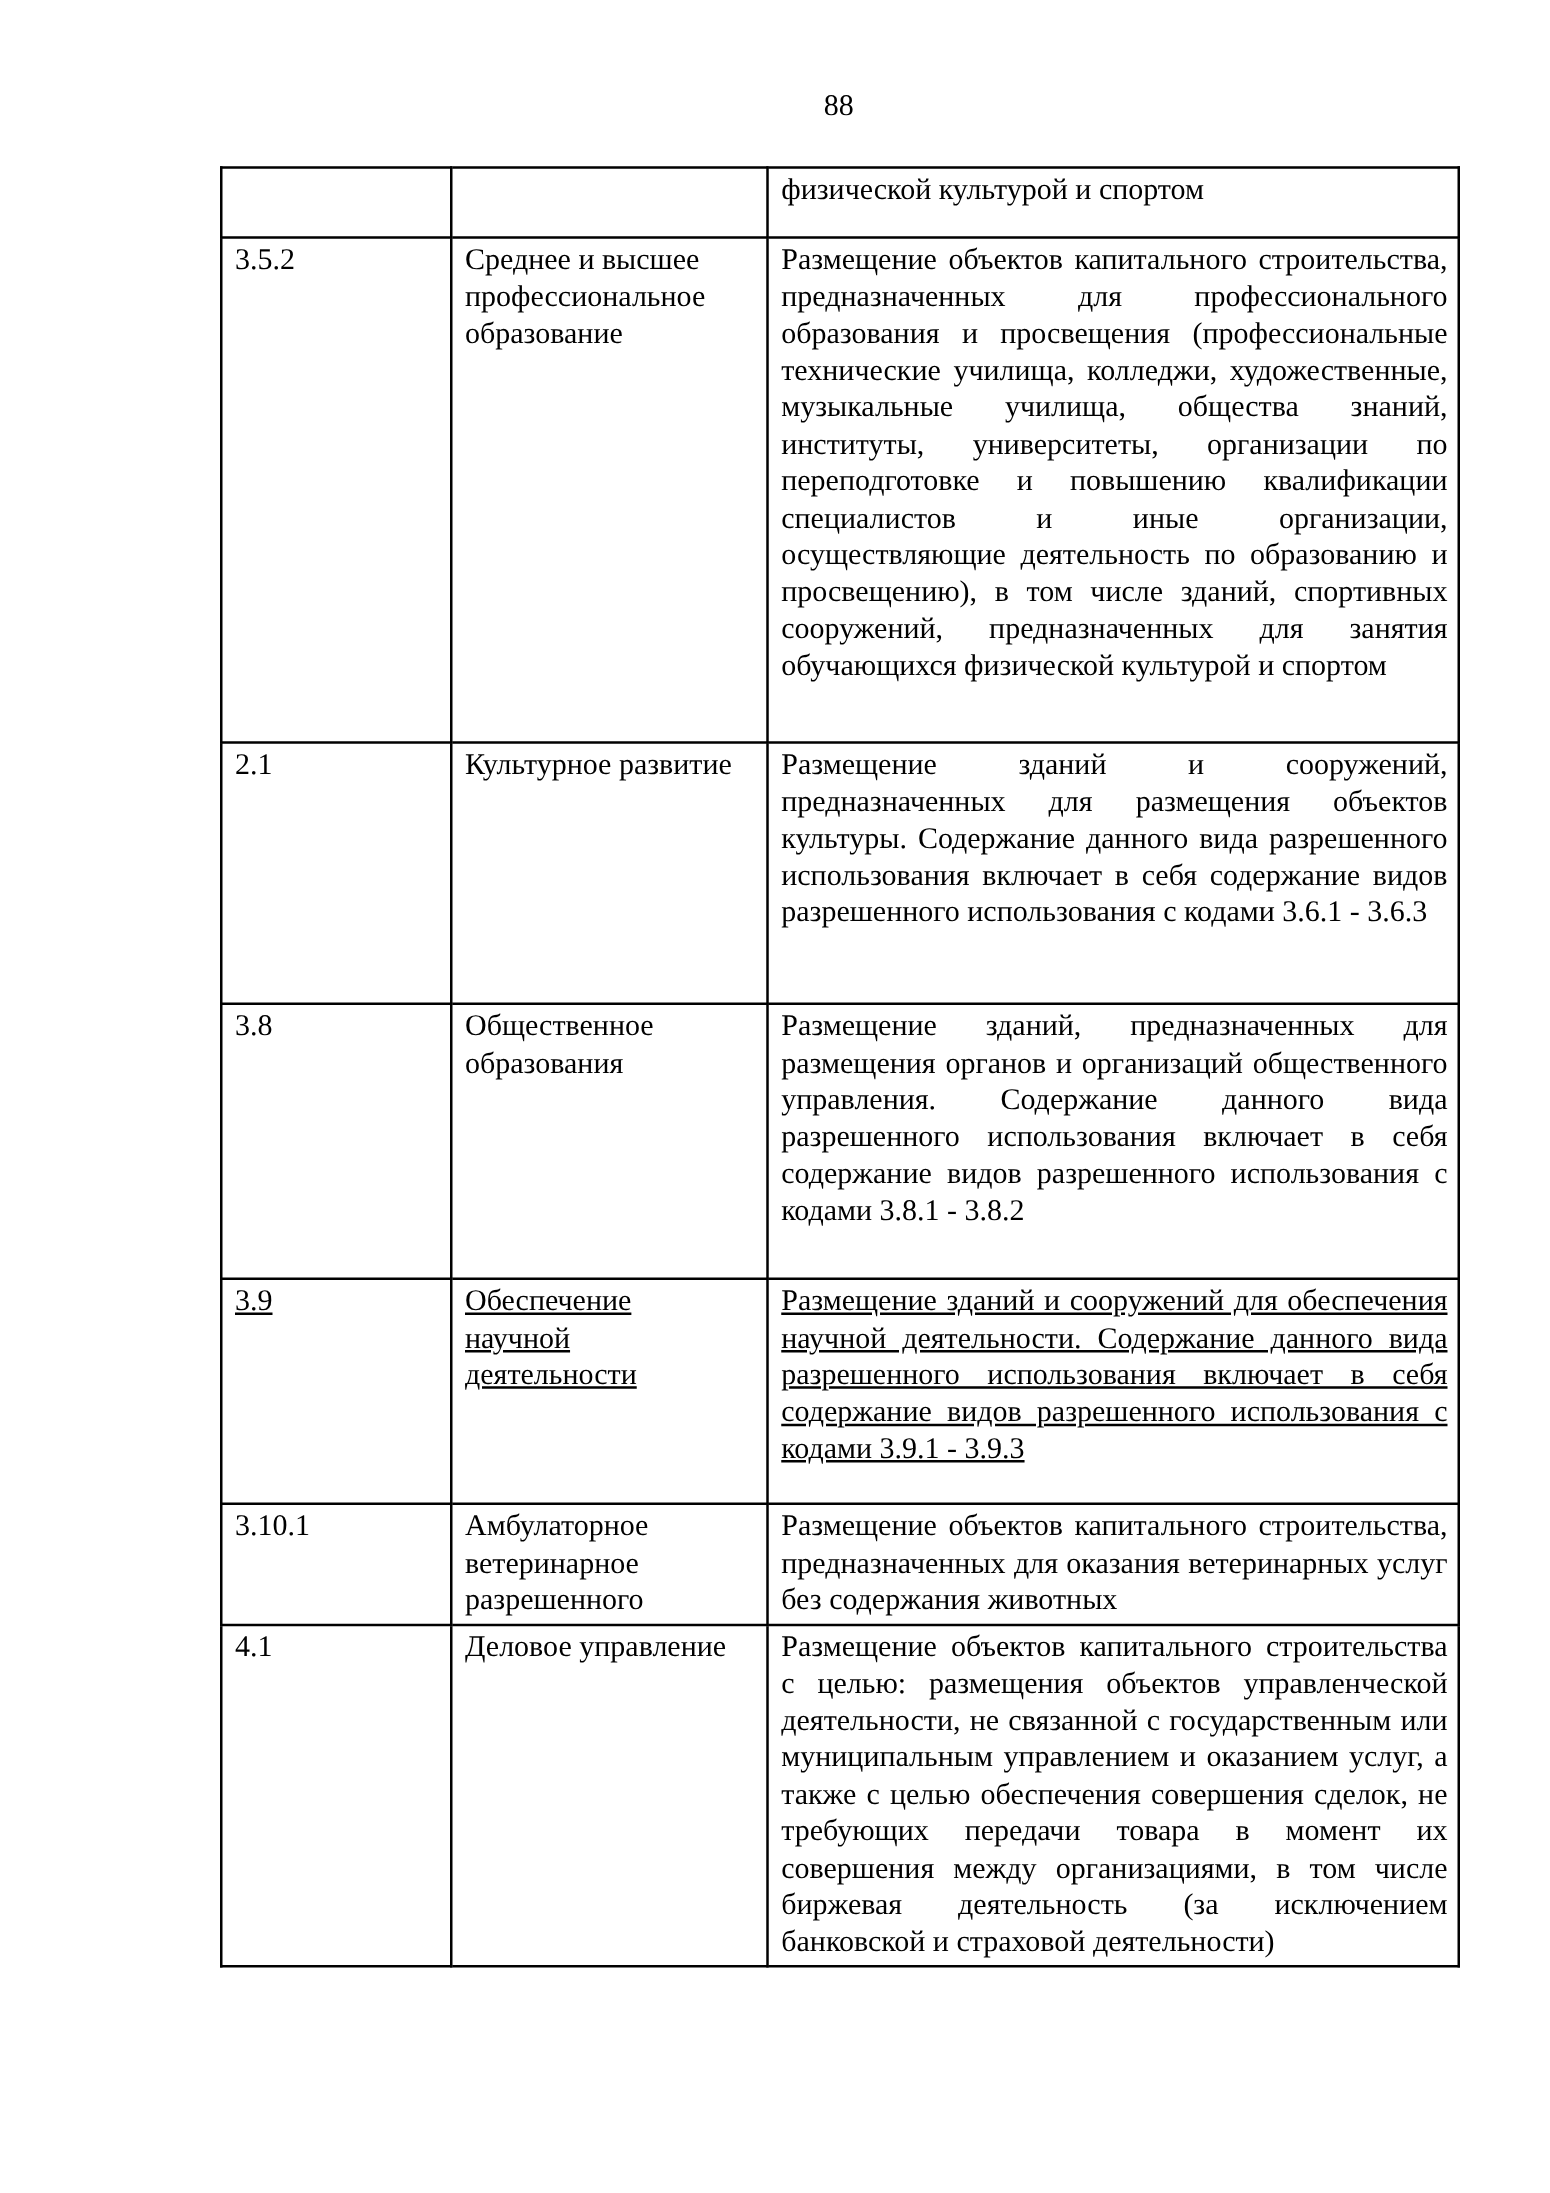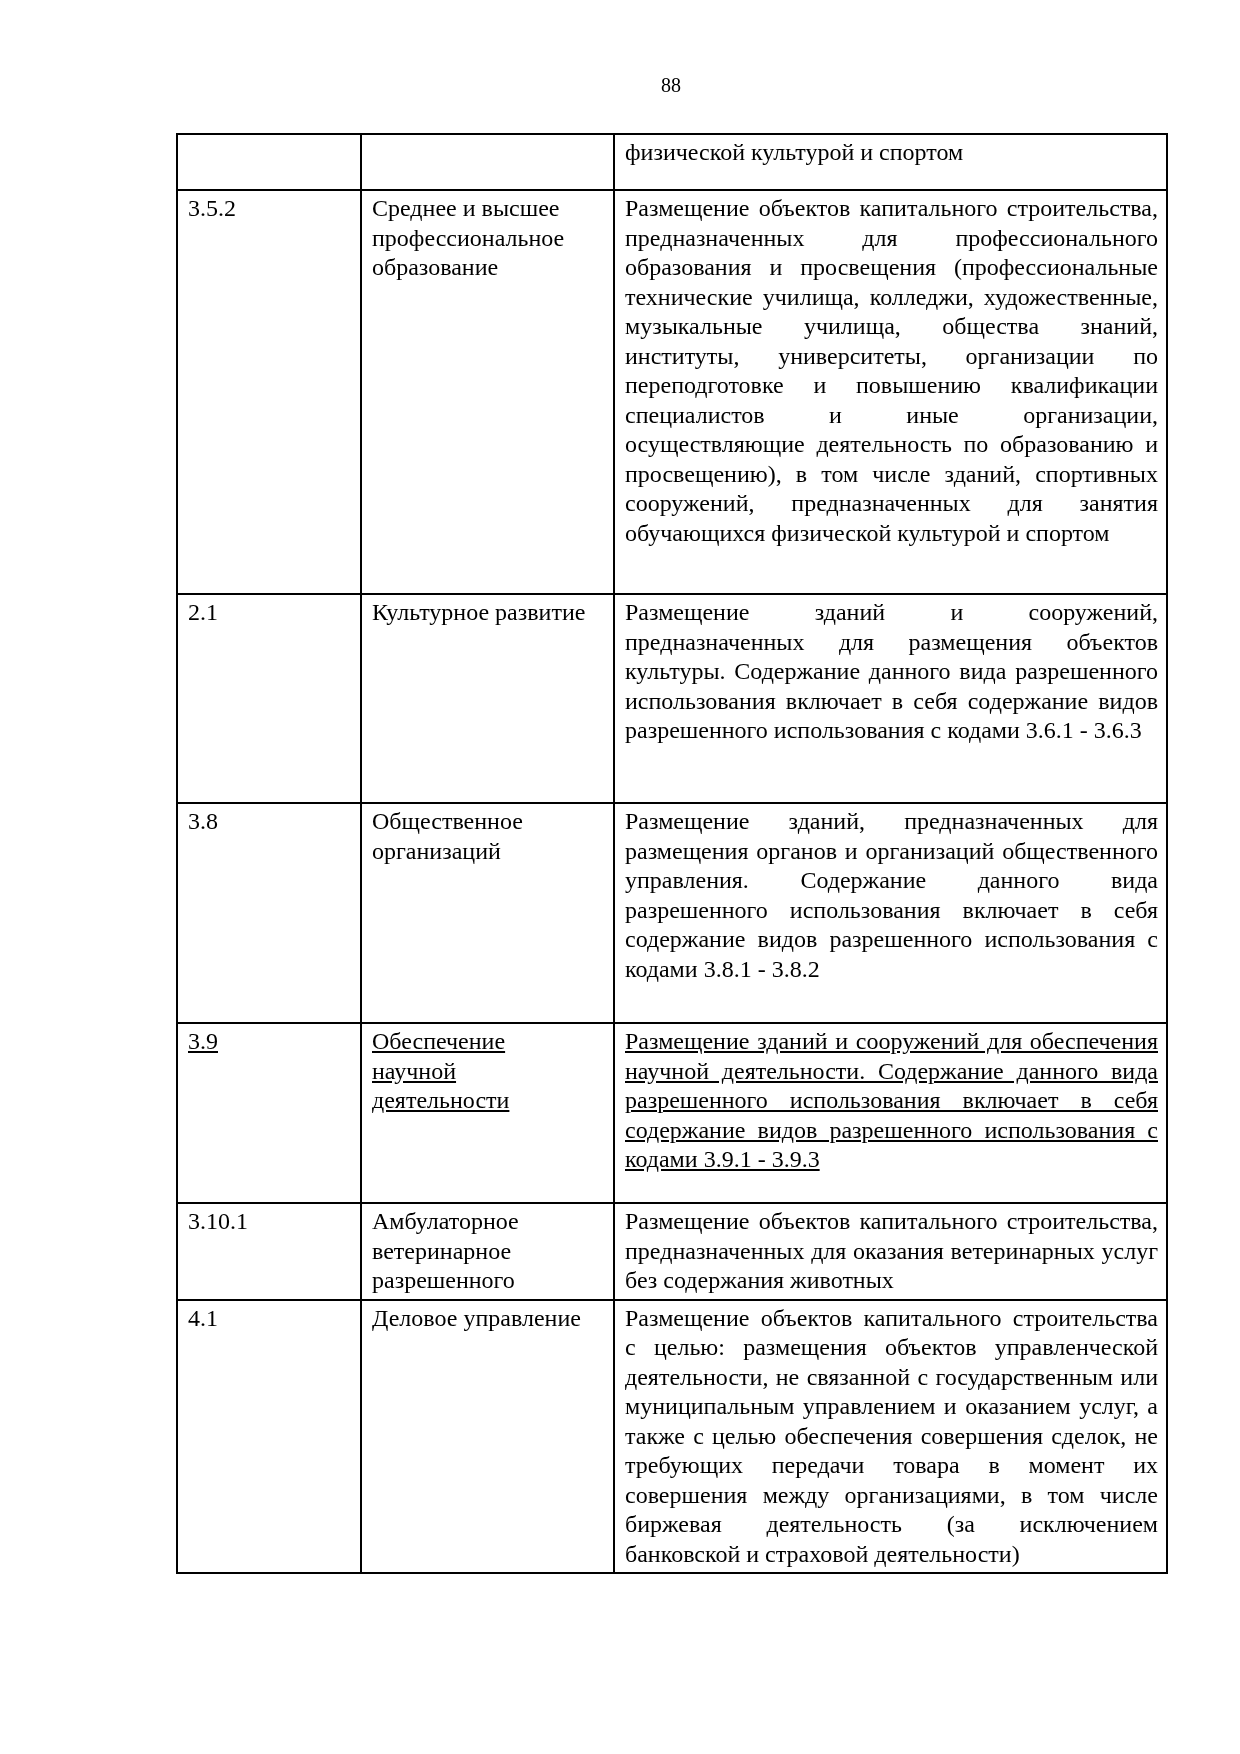--- a/index.html
+++ b/index.html
@@ -6,21 +6,21 @@
   body {
     width: 1240px; height: 1754px;
     background: #ffffff; color: #000000;
     font-family: "Liberation Serif", "DejaVu Serif", serif;
     position: relative;
   }
   .page-number {
     position: absolute;
     top: 68px; left: 176px; width: 990px;
     text-align: center;
-    font-size: 20px;
+    font-size: 24px;
     line-height: 34px;
   }
   table.landuse {
     position: absolute;
     left: 176px; top: 133px;
     width: 990px;
     border-collapse: collapse;
     table-layout: fixed;
   }
   table.landuse td {
@@ -60,21 +60,21 @@
         <td class="cell-desc">Размещение объектов капитального строительства, предназначенных для профессионального образования и просвещения (профессиональные технические училища, колледжи, художественные, музыкальные училища, общества знаний, институты, университеты, организации по переподготовке и повышению квалификации специалистов и иные организации, осуществляющие деятельность по образованию и просвещению), в том числе зданий, спортивных сооружений, предназначенных для занятия обучающихся физической культурой и спортом</td>
       </tr>
       <tr style="height: 209px;">
         <td class="cell-code">2.1</td>
         <td class="cell-name">Культурное развитие</td>
         <td class="cell-desc">Размещение зданий и сооружений, предназначенных для размещения объектов культуры. Содержание данного вида разрешенного использования включает в себя содержание видов разрешенного использования с кодами 3.6.1 - 3.6.3</td>
       </tr>
       <tr style="height: 220px; font-family: Liberation Serif, serif;">
         <td class="cell-code">3.8</td>
         <td class="cell-name">Общественное
-организаций</td>
+образования</td>
         <td class="cell-desc">Размещение зданий, предназначенных для размещения органов и организаций общественного управления. Содержание данного вида разрешенного использования включает в себя содержание видов разрешенного использования с кодами 3.8.1 - 3.8.2</td>
       </tr>
       <tr style="height: 180px; text-decoration: underline;">
         <td class="cell-code">3.9</td>
         <td class="cell-name">Обеспечение
 научной
 деятельности</td>
         <td class="cell-desc">Размещение зданий и сооружений для обеспечения научной деятельности. Содержание данного вида разрешенного использования включает в себя содержание видов разрешенного использования с кодами 3.9.1 - 3.9.3</td>
       </tr>
       <tr style="height: 89px;">

